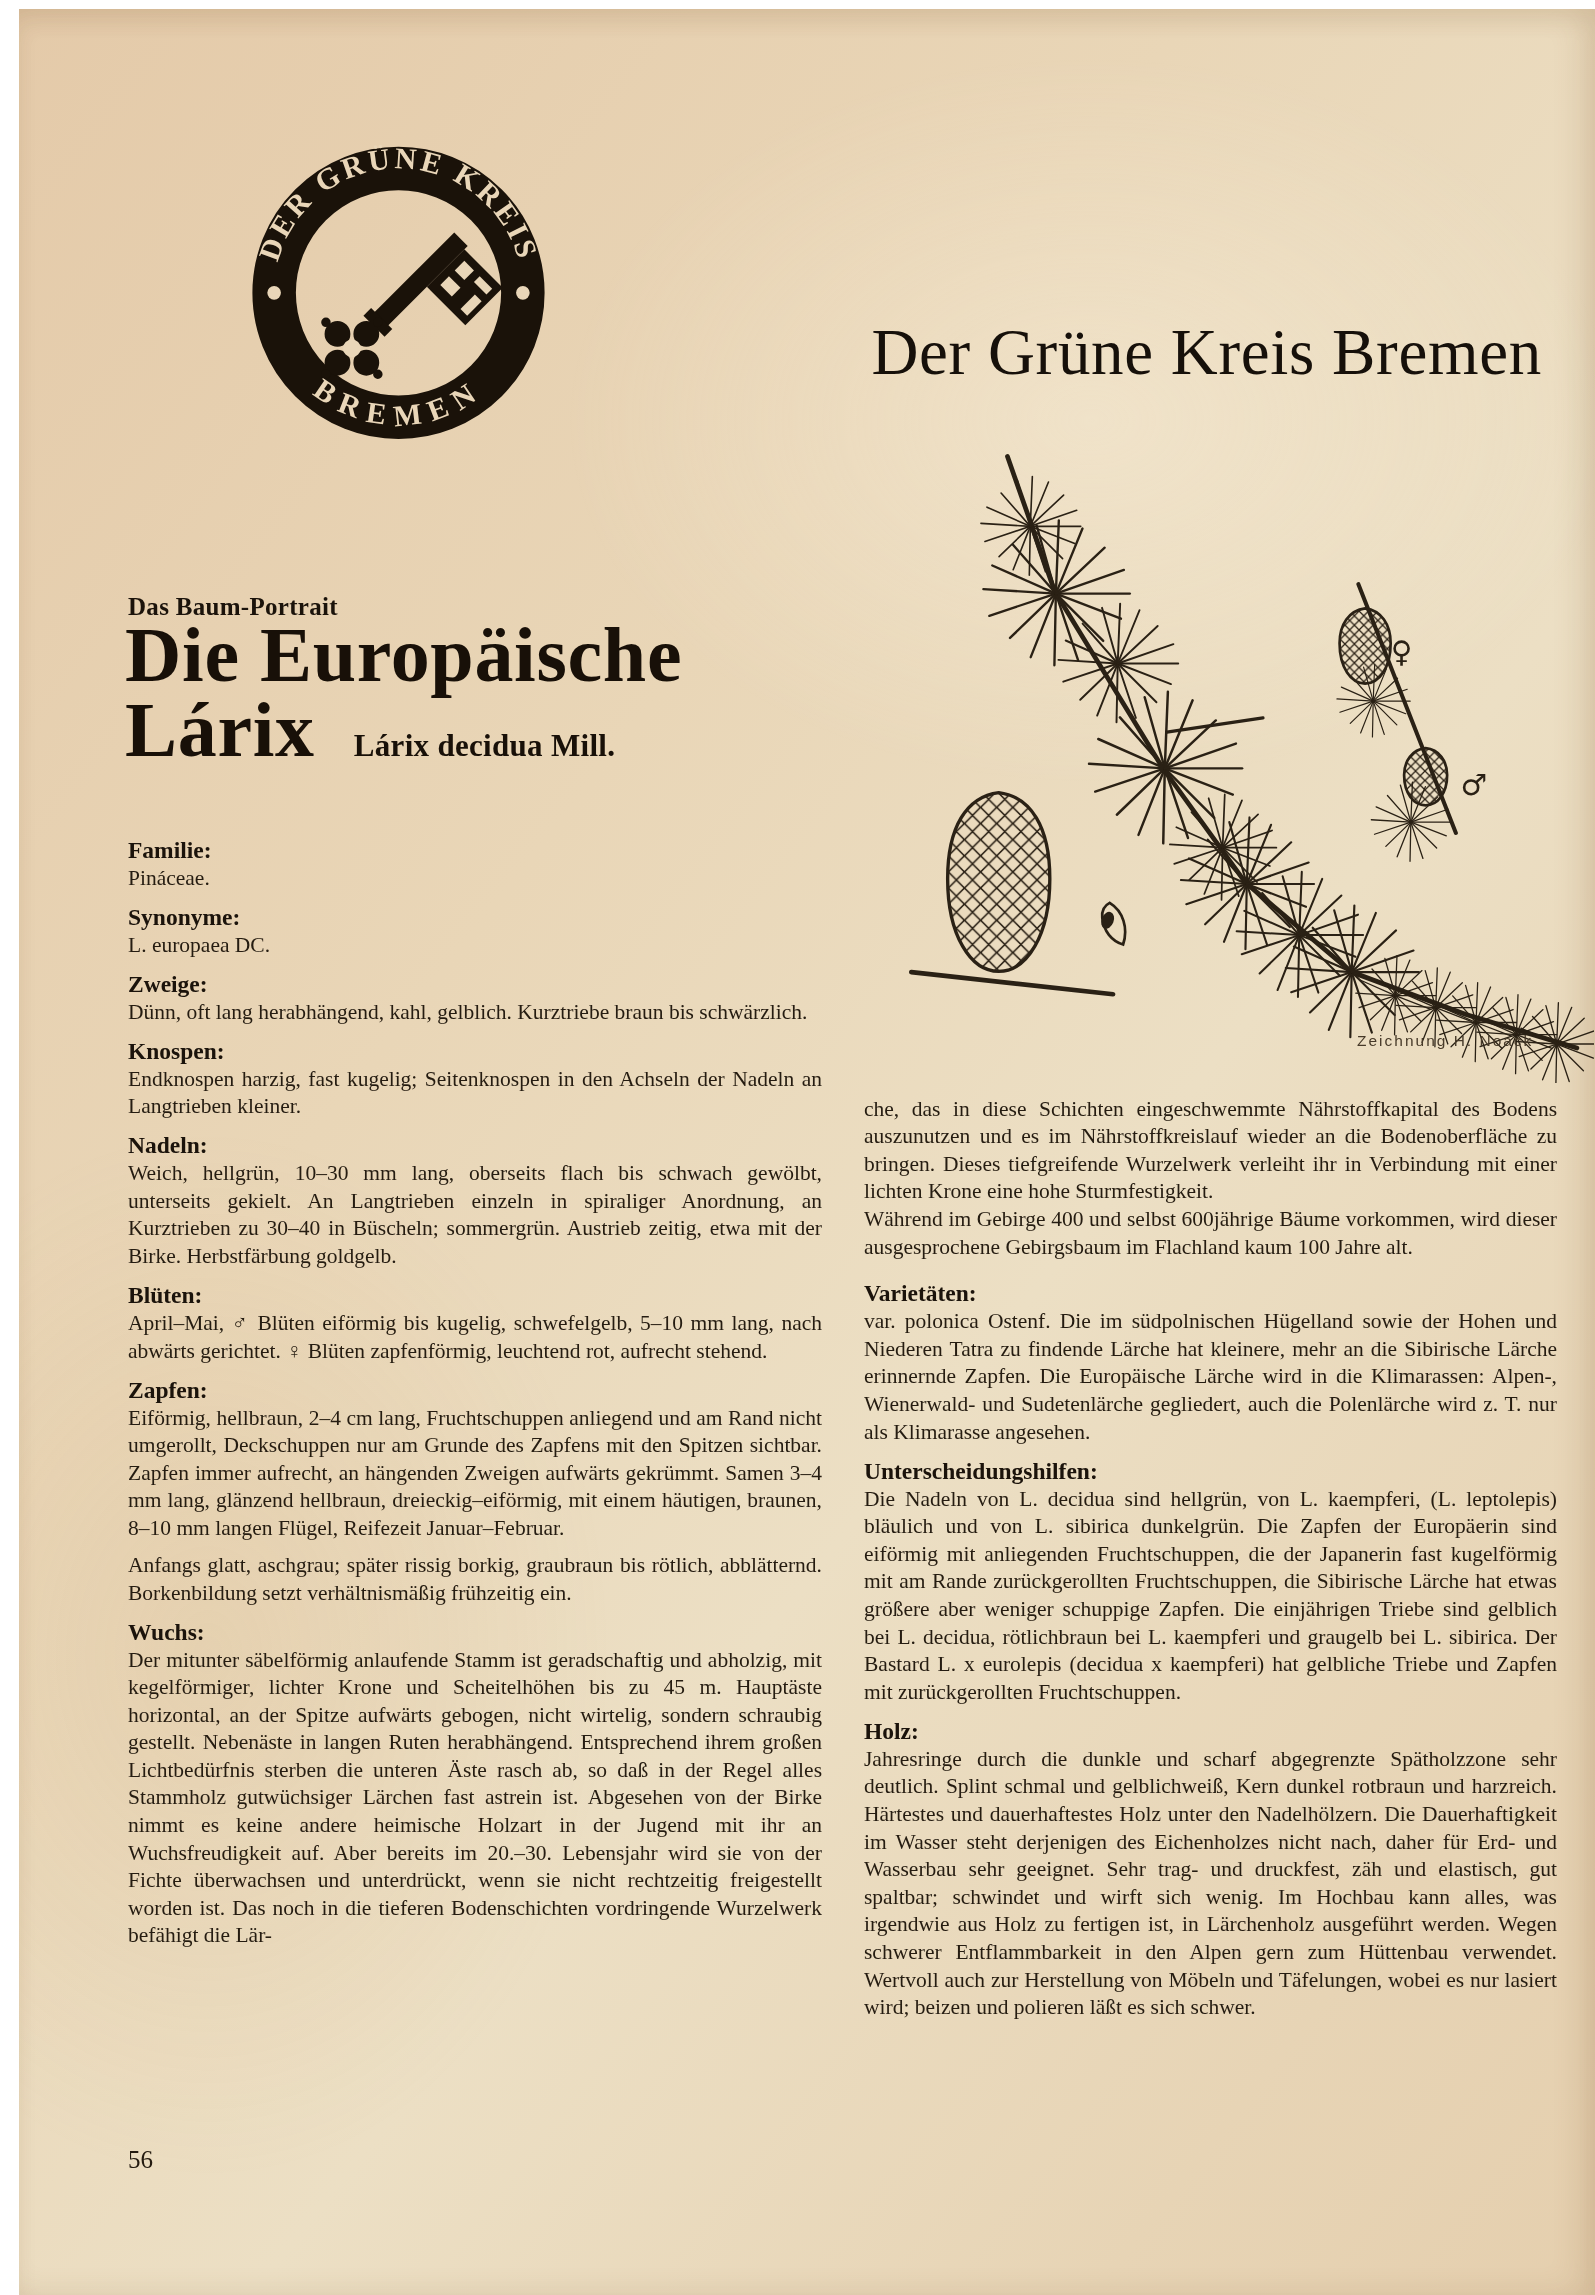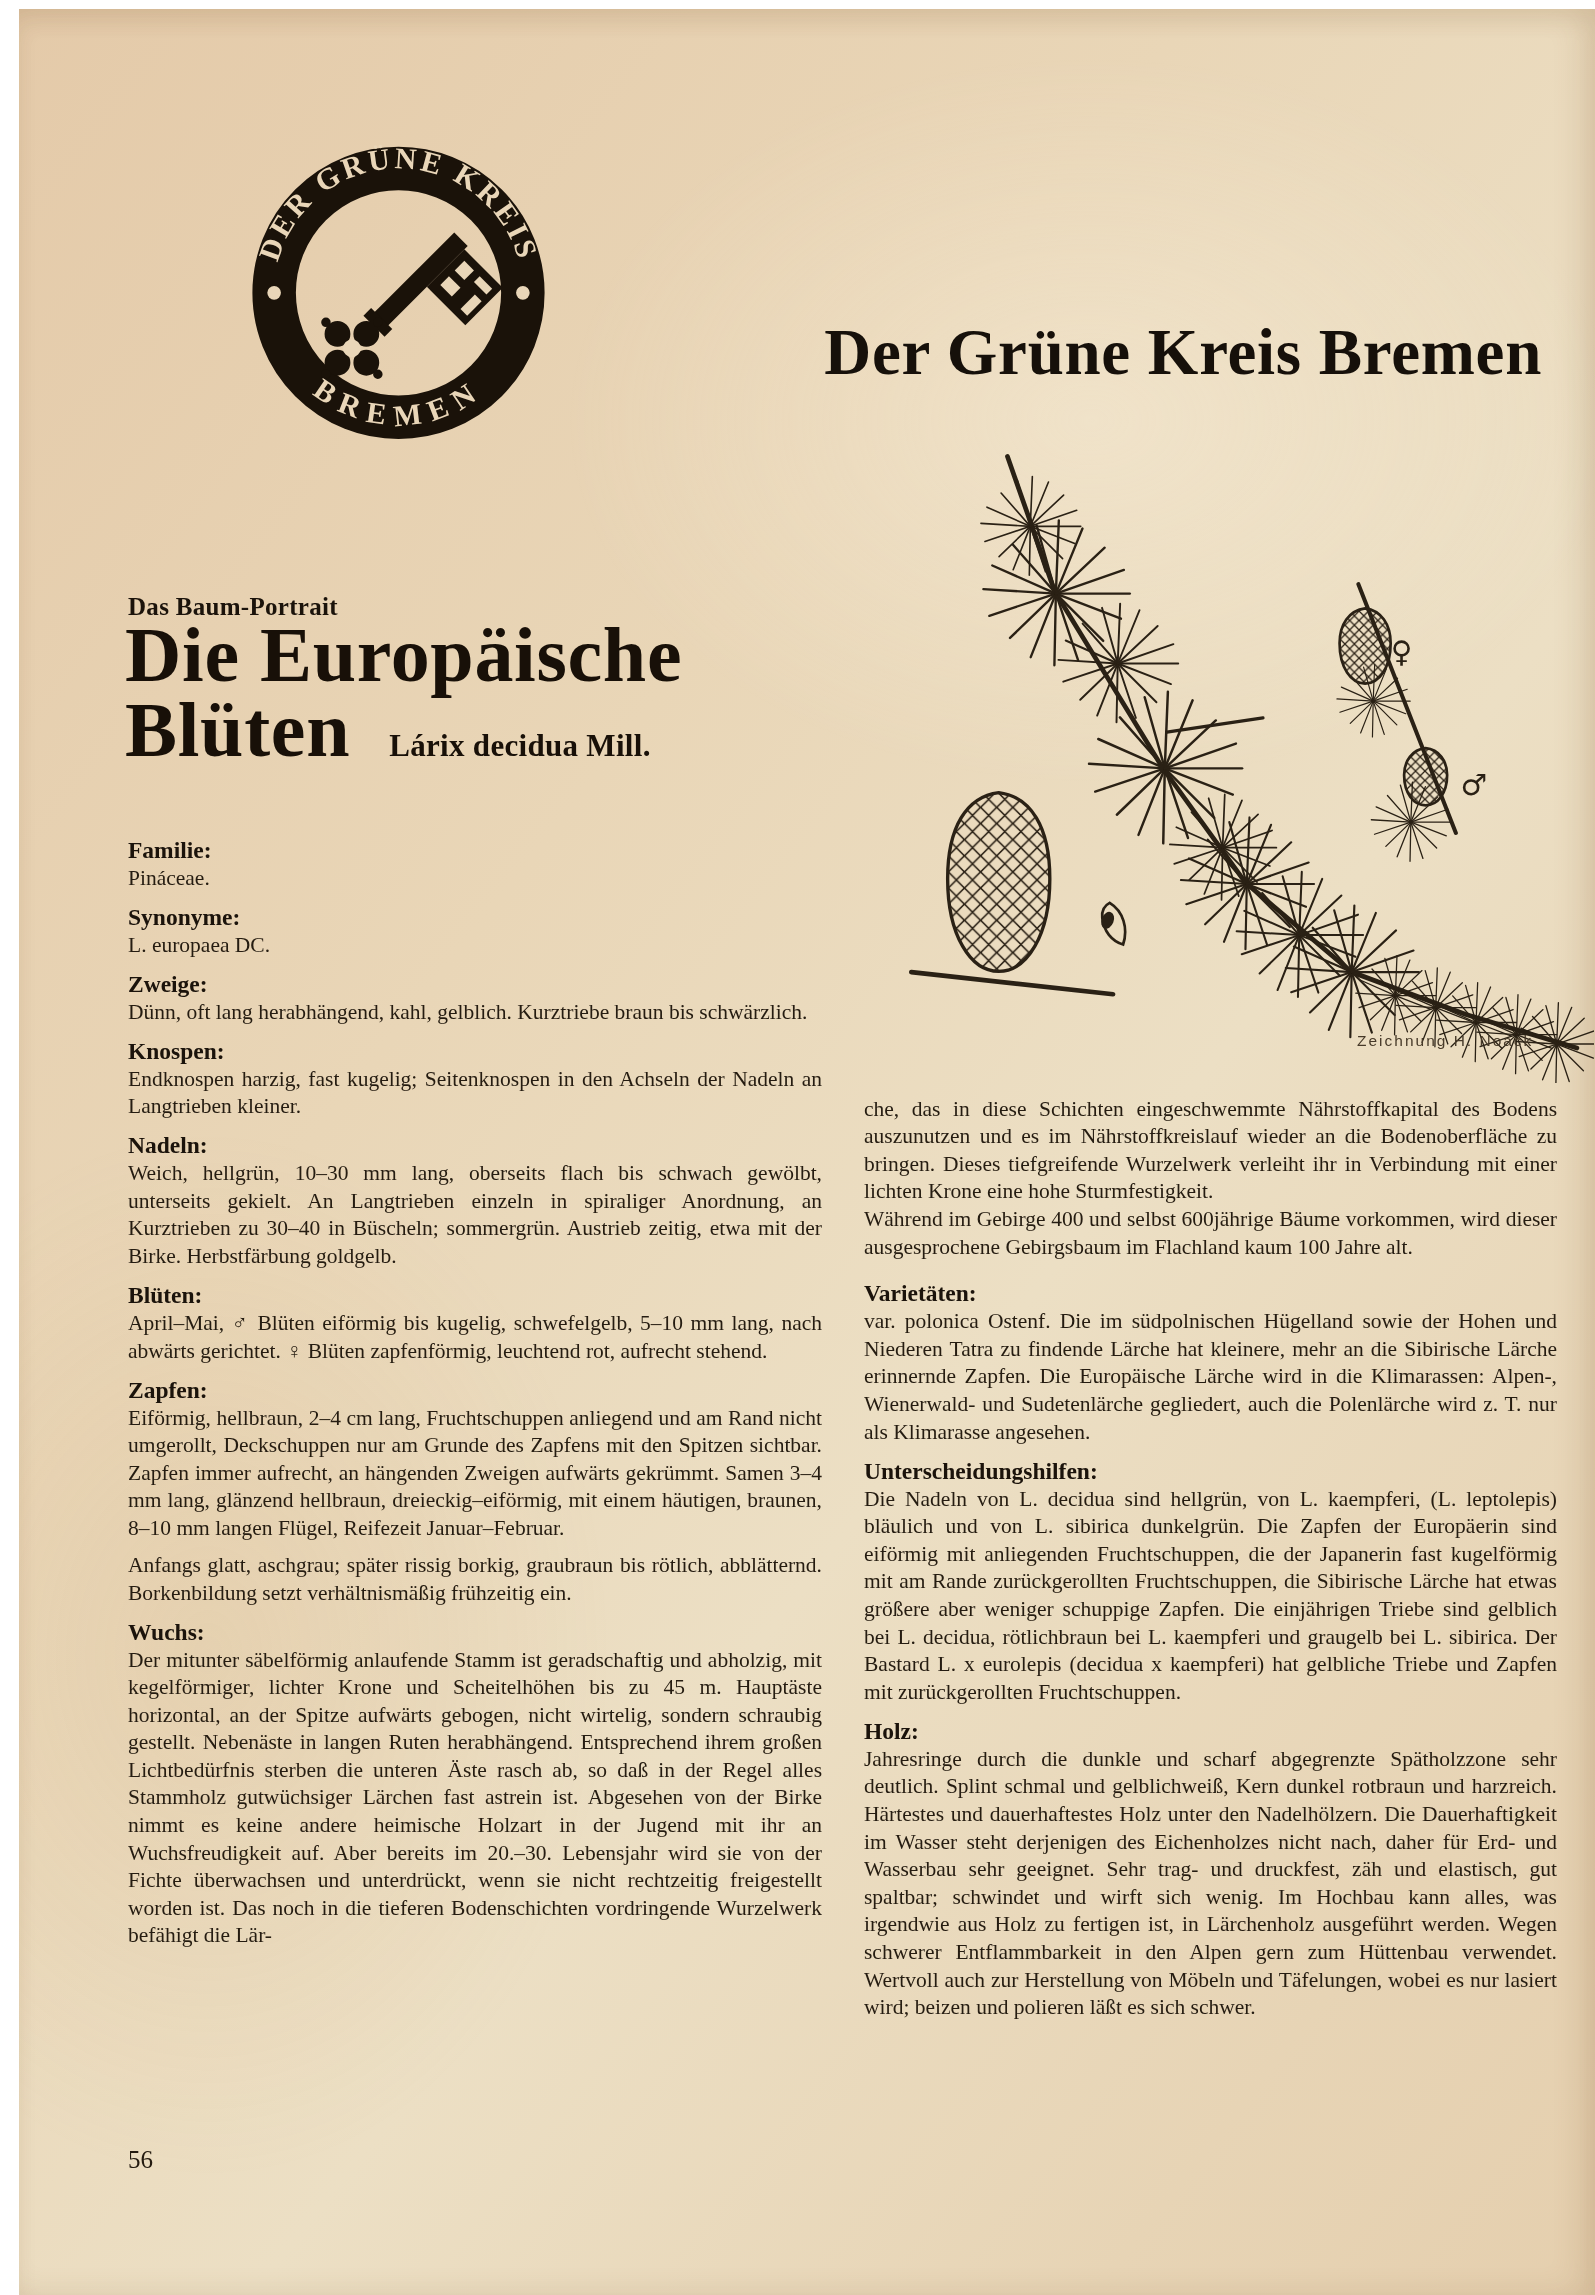--- a/index.html
+++ b/index.html
@@ -17,21 +17,21 @@
       linear-gradient(128deg,#e4caa9 0%,#e9d6b7 35%,#ecdfc4 60%,#e7d4b5 85%,#e5cfae 100%);
     box-shadow:inset -15px 0 30px rgba(110,70,30,.14), inset 0 13.4px 20px rgba(110,70,30,.07);
   }
   .seal{position:absolute;left:230px;top:133px;width:299px;height:299px;}
   .seal text{
     font-family:"Liberation Serif","DejaVu Serif",serif;
     font-weight:bold;fill:#e9d6b8;
   }
   .masthead{
     position:absolute;top:306px;right:54px;
-    font-size:65px;font-weight:bold;letter-spacing:0.7px;color:#16100a;
+    font-size:65px;font-weight:normal;letter-spacing:0.7px;color:#16100a;
     white-space:nowrap;
   }
   .illu{position:absolute;left:808px;top:395px;width:767px;height:679px;}
   .illu .cap{
     font-family:"Liberation Sans","DejaVu Sans",sans-serif;
     font-size:23px;letter-spacing:3px;fill:#473a29;
   }
   .illu .sym{
     font-family:"DejaVu Sans","Liberation Sans",sans-serif;
     font-size:44px;fill:#2a2115;font-weight:normal;
@@ -168,21 +168,21 @@
     <path d="M890,512 c20,2 32,19 32,40 c0,27 -14,45 -32,45 c-18,0 -32,-18 -32,-45 c0,-21 12,-38 32,-40 z" fill="url(#scales2)" stroke="#2a2115" stroke-width="4"></path>
     <text class="sym" x="838" y="384">♀</text>
     <text class="sym" x="942" y="582">♂</text>
 
     <text class="cap" x="788" y="955">Zeichnung H. Noack</text>
   </svg>
 
   <div class="kicker">Das Baum-Portrait</div>
   <div class="title">
     <div class="t1">Die Europäische</div>
-    <div class="t2"><span>Blüten</span><span class="sub">Lárix decidua Mill.</span></div>
+    <div class="t2"><span>Lárix</span><span class="sub">Lárix decidua Mill.</span></div>
   </div>
 
   <div class="col leftcol">
     <div class="sec">
       <h3>Familie:</h3>
       <p>Pináceae.</p>
     </div>
     <div class="sec">
       <h3>Synonyme:</h3>
       <p>L. europaea DC.</p>

